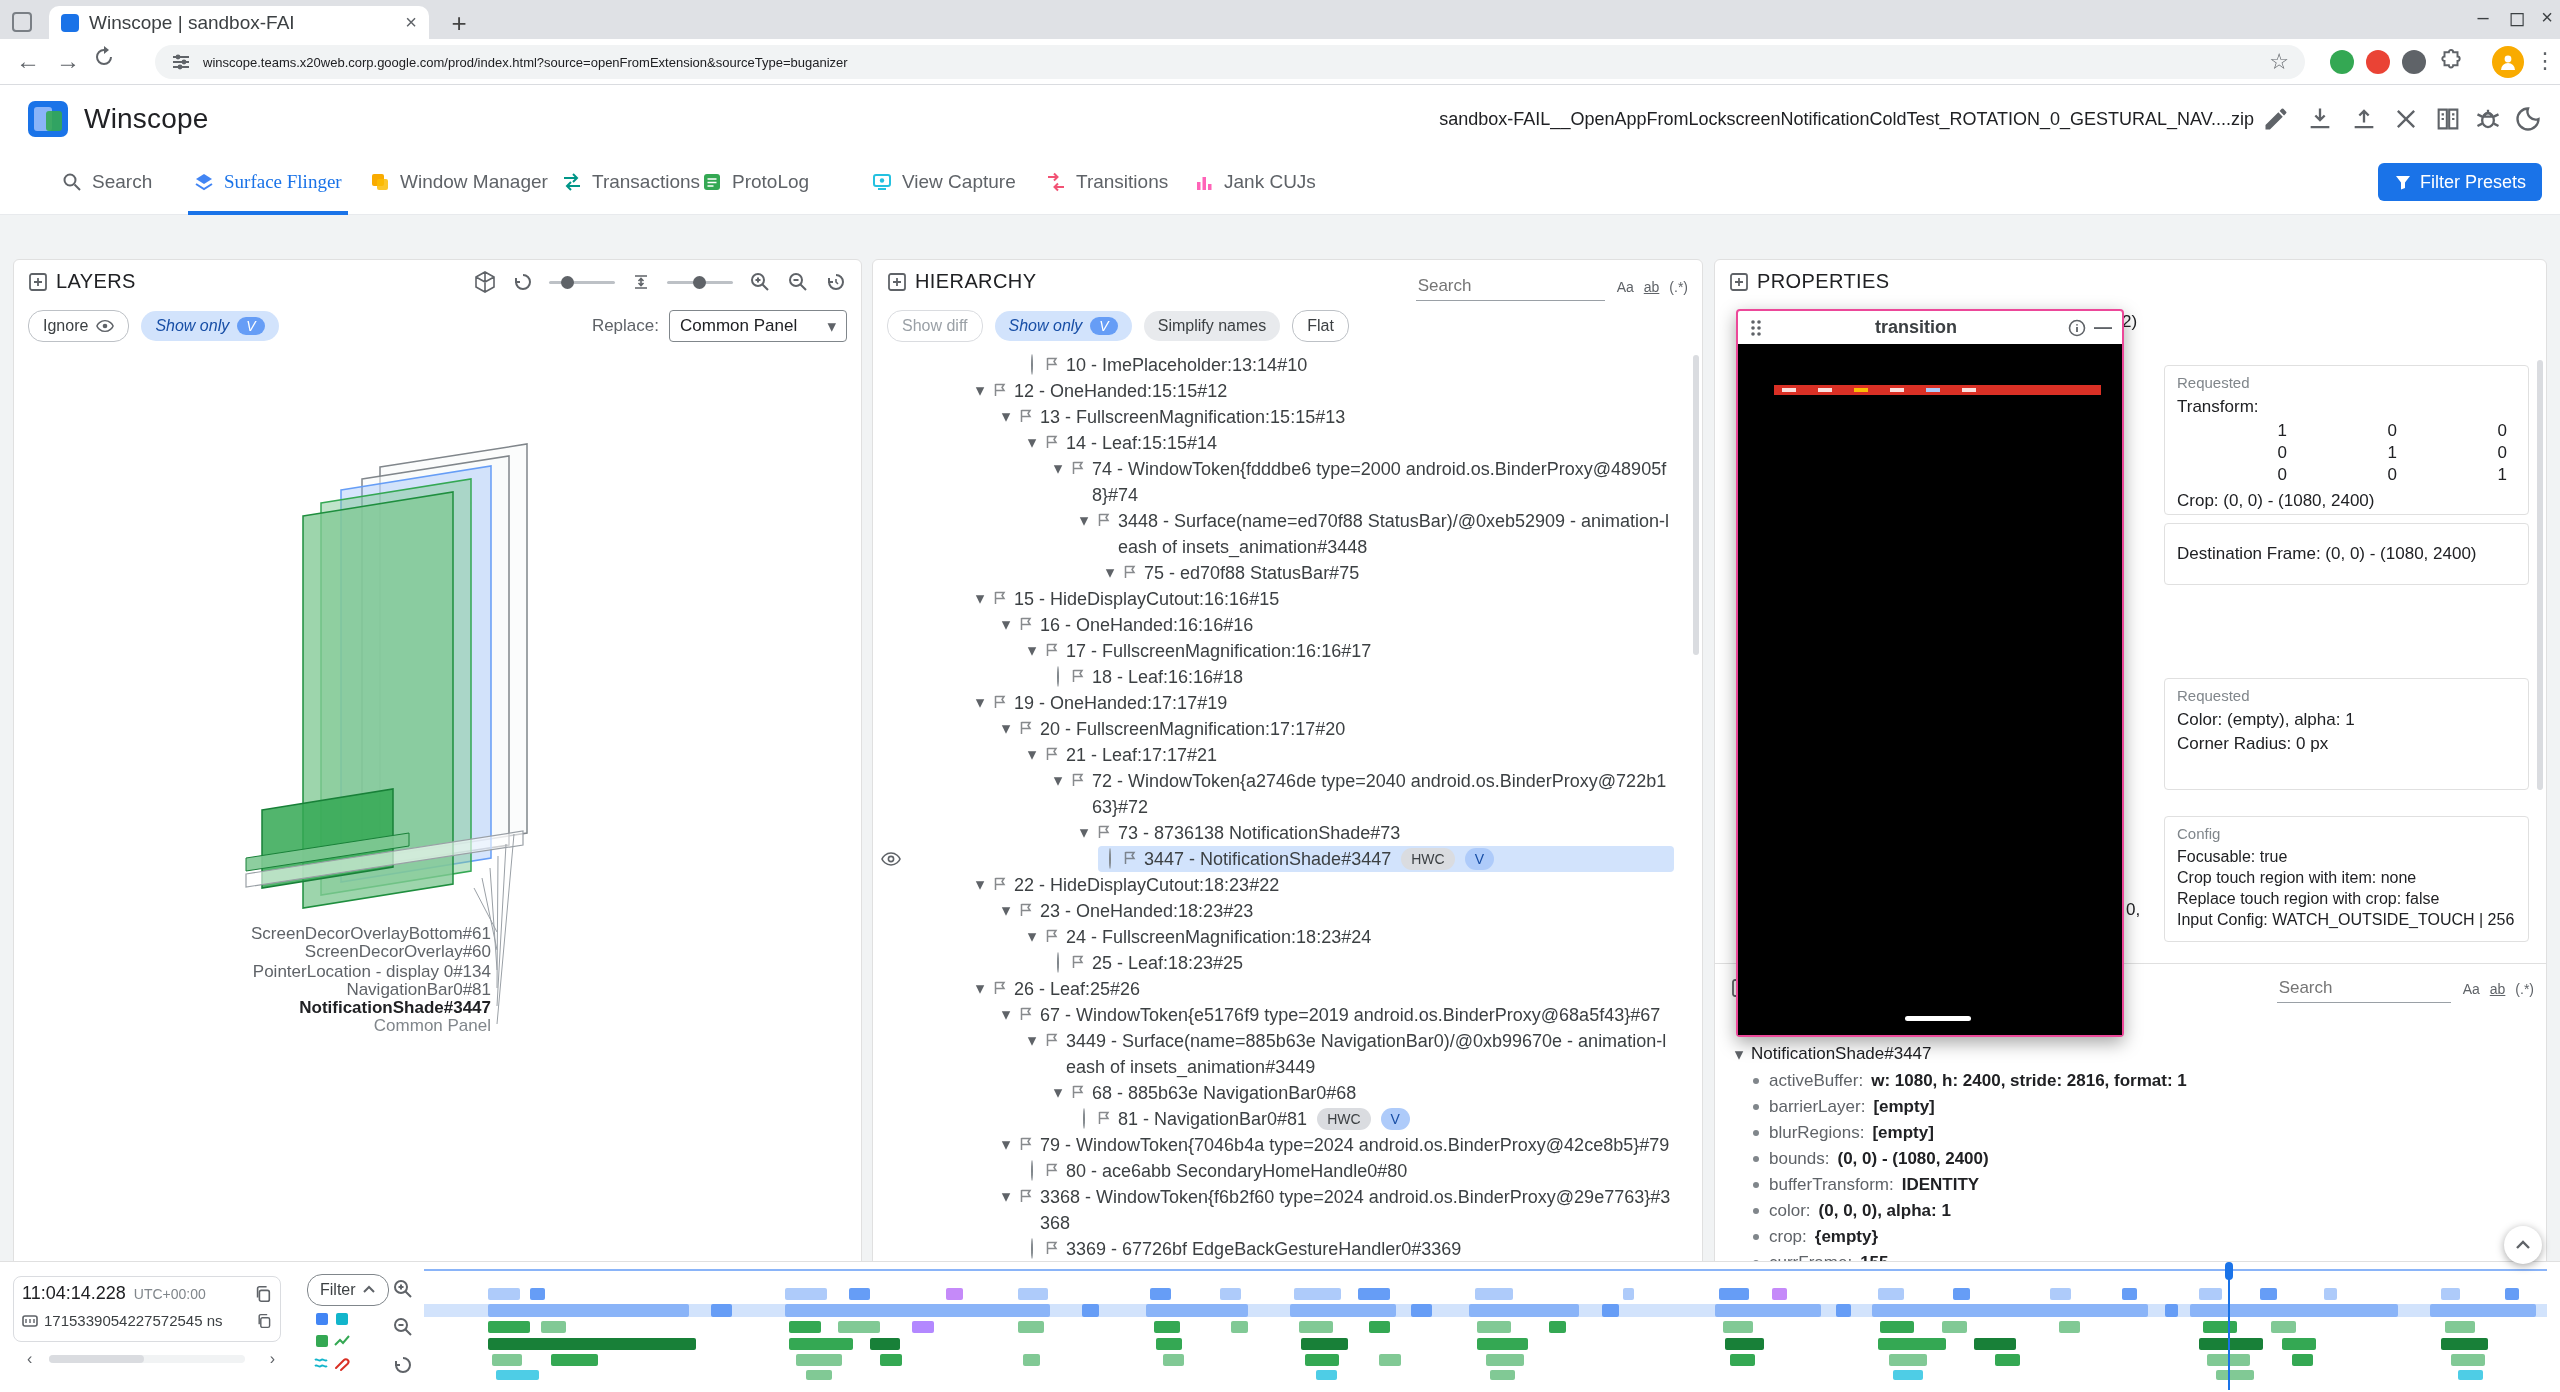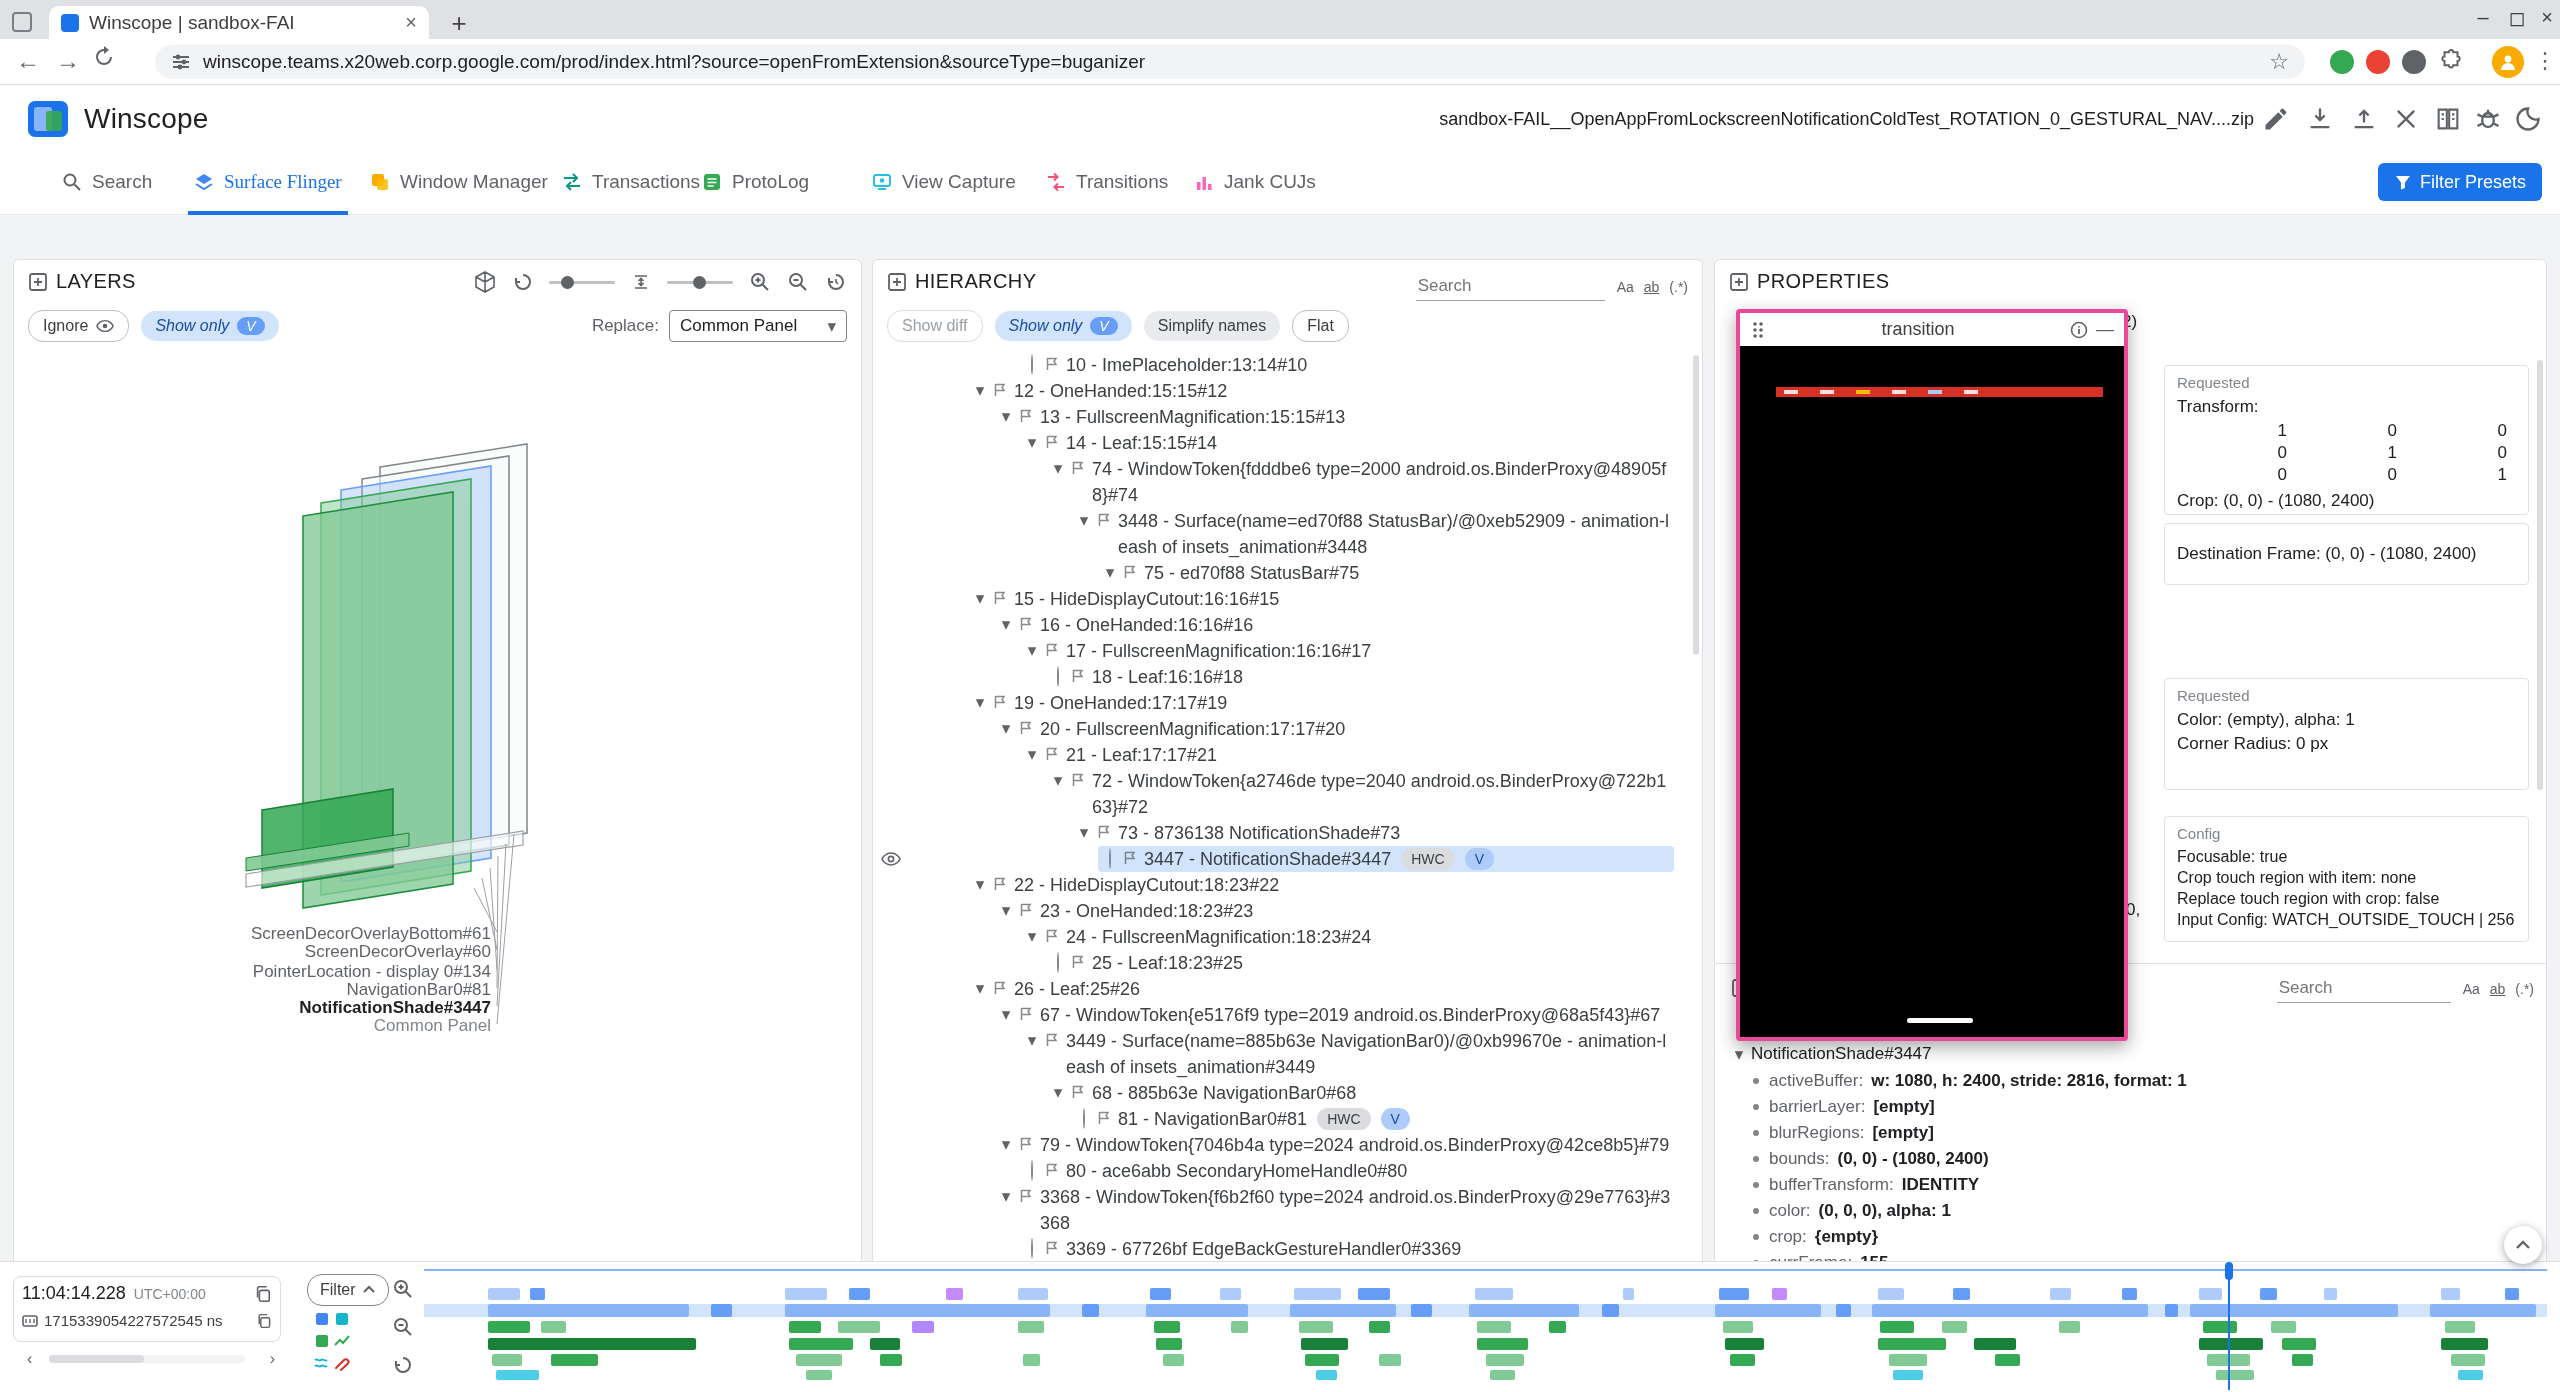--- a/index.html
+++ b/index.html
@@ -12,21 +12,21 @@
   #tab{position:absolute;left:49px;top:6px;width:380px;height:33px;background:#fff;border-radius:10px 10px 0 0;display:flex;align-items:center;padding:0 12px;box-sizing:border-box;}
   #tab .fav{width:18px;height:18px;border-radius:4px;background:#1a73e8;margin-right:10px;flex:none;}
   #tab .t{font-size:19px;color:#3c4043;white-space:nowrap;overflow:hidden;text-overflow:ellipsis;flex:1;}
   #tab .x{font-size:20px;color:#5f6368;margin-left:8px;flex:none;}
   #newtab{position:absolute;left:444px;top:8px;font-size:26px;color:#444;width:30px;text-align:center;}
   #tabsearch{position:absolute;left:12px;top:12px;width:16px;height:16px;border:2px solid #7a7f85;border-radius:4px;}
   .winctl{position:absolute;top:6px;font-size:20px;color:#3c4043;width:30px;text-align:center;}
   #toolbar{position:absolute;left:0;top:39px;width:2560px;height:46px;background:#fff;border-bottom:1px solid #dadce0;box-sizing:border-box;}
   .navico{position:absolute;top:47px;font-size:24px;color:#5f6368;width:32px;text-align:center;}
   #urlpill{position:absolute;left:155px;top:45px;width:2150px;height:34px;background:#f1f3f4;border-radius:17px;display:flex;align-items:center;padding:0 16px;box-sizing:border-box;}
-  #urlpill .url{font-size:19px;color:#202124;white-space:nowrap;overflow:hidden;flex:1;margin-left:12px;}
+  #urlpill .url{font-size:13px;color:#202124;white-space:nowrap;overflow:hidden;flex:1;margin-left:12px;}
   #urlpill .star{font-size:22px;color:#5f6368;}
   .extdot{position:absolute;top:50px;width:24px;height:24px;border-radius:50%;}
   #avatar{position:absolute;left:2492px;top:46px;width:32px;height:32px;border-radius:50%;background:#f9ab00;display:flex;align-items:center;justify-content:center;}
   #menu3{position:absolute;left:2534px;top:48px;font-size:22px;color:#5f6368;}
   
   #appheader{position:absolute;left:0;top:85px;width:2560px;height:68px;background:#fff;}
   #logo{position:absolute;left:26px;top:12px;}
   #appname{position:absolute;left:84px;top:18px;font-size:28px;font-weight:500;color:#202124;letter-spacing:.2px;}
   #tracefile{position:absolute;right:306px;top:24px;font-size:18px;color:#202124;max-width:1100px;white-space:nowrap;overflow:hidden;text-overflow:ellipsis;}
   .hdricon{position:absolute;top:20px;width:30px;height:30px;color:#5f6368;}
@@ -76,21 +76,21 @@
   .pcard .ln{line-height:24px;}
   .matrix{display:grid;grid-template-columns:110px 110px 110px;justify-items:end;row-gap:2px;margin:2px 10px 4px 0;}
   #prop-divider{position:absolute;left:0;right:0;top:703px;height:1px;background:#e0e0e0;}
   #prop-search-row{position:absolute;left:12px;right:12px;top:712px;height:36px;}
   #prop-tree{position:absolute;left:12px;right:12px;top:780px;bottom:0;font-size:17px;}
   .pt-root{display:flex;align-items:center;height:28px;color:#202124;}
   .pt-row{display:flex;align-items:flex-start;line-height:26px;padding-left:26px;}
   .pt-dot{width:6px;height:6px;border-radius:50%;background:#80868b;margin:10px 10px 0 0;flex:none;}
   .pt-name{color:#5f6368;margin-right:8px;white-space:nowrap;}
   .pt-val{color:#202124;font-weight:bold;word-break:break-all;}
-  #overlay-win{position:absolute;left:21px;top:49px;width:384px;height:724px;background:#fff;border:4px solid #ec4899;border-radius:4px;box-shadow:0 6px 18px rgba(0,0,0,.35);z-index:5;}
+  #overlay-win{position:absolute;left:21px;top:49px;width:384px;height:724px;background:#fff;border:2px solid #ec4899;border-radius:4px;box-shadow:0 6px 18px rgba(0,0,0,.35);z-index:5;font-weight:bold;}
   #overlay-title{height:33px;display:flex;align-items:center;padding:0 10px;gap:8px;font-size:18px;color:#3c4043;}
   #overlay-title .tt{flex:1;text-align:center;}
   #overlay-shot{position:absolute;left:0;top:33px;right:0;bottom:0;background:#000;overflow:hidden;}
   #shot-redbar{position:absolute;left:36px;top:41px;width:311px;height:10px;background:#d93025;display:flex;align-items:center;gap:22px;padding:0 8px;}
   #shot-redbar i{display:block;width:14px;height:4px;background:rgba(255,255,255,.85);}
   #shot-gesture{position:absolute;left:167px;bottom:14px;width:66px;height:5px;border-radius:3px;background:#fff;}
   .partialtext{position:absolute;font-size:17px;color:#202124;}
   .vbar{position:absolute;right:3px;width:6px;background:#dadce0;border-radius:3px;}
   
   #fab{position:absolute;left:2504px;top:1226px;width:38px;height:38px;border-radius:50%;background:#fff;box-shadow:0 2px 8px rgba(0,0,0,.35);display:flex;align-items:center;justify-content:center;z-index:20;}

